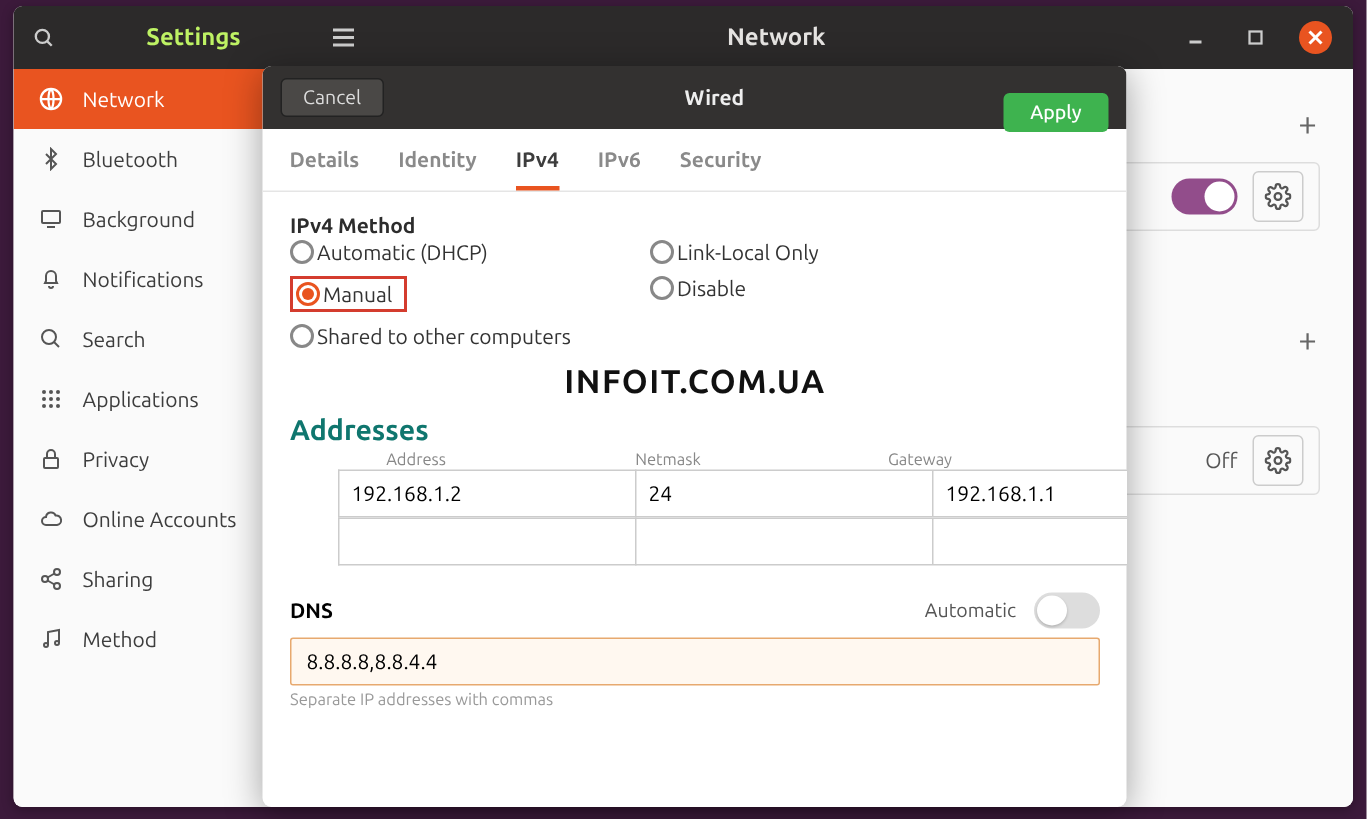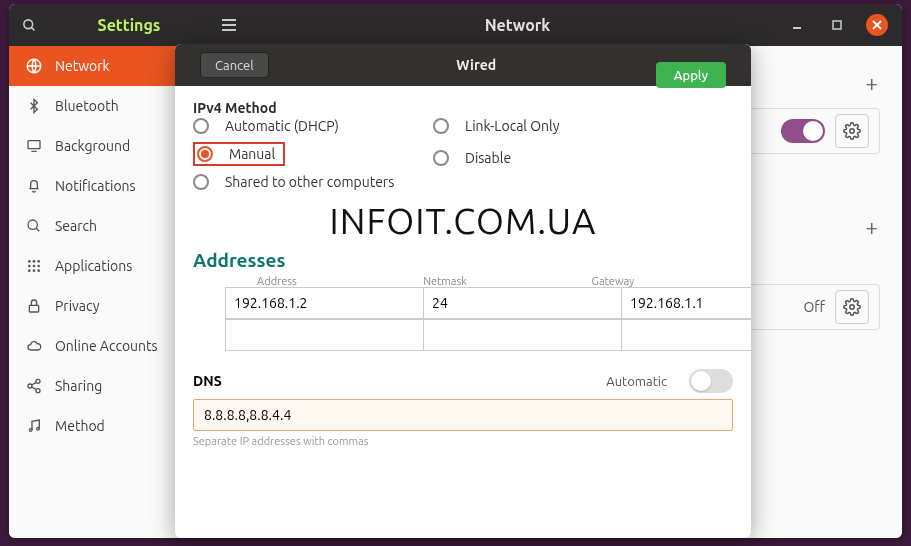--- a/index.html
+++ b/index.html
@@ -26,49 +26,49 @@
   .content { flex:1; position:relative; background:#fafafa; padding:18px 22px; }
   .net-row { border:1px solid #ddd; border-radius:4px; height:46px; display:flex; align-items:center; justify-content:flex-end; padding:0 10px; gap:10px; margin-bottom:60px; position:relative;}
   .toggle { width:44px; height:24px; border-radius:12px; background:#924d8b; position:relative; }
   .toggle::after { content:""; position:absolute; right:2px; top:2px; width:20px; height:20px; background:#fff; border-radius:50%; }
   .gear { width:34px; height:34px; border:1px solid #ccc; border-radius:4px; display:flex; align-items:center; justify-content:center; color:#555; }
   .off-row { border:1px solid #ddd; border-radius:4px; height:46px; display:flex; align-items:center; justify-content:flex-end; padding:0 10px; gap:10px; margin-top:110px; position:relative;}
   .off-label { color:#555; font-size:14px; }
   
   
   .dialog { position:absolute; left:175px; top:44px; width:576px; height:494px; background:#fff; border-radius:6px; box-shadow:0 4px 24px rgba(0,0,0,0.35); overflow:hidden; display:flex; flex-direction:column;}
-  .dlg-header { height:42px; background:#333130; display:flex; align-items:center; padding:0 25px;justify-content:space-between; }
+  .dlg-header { height:42px; background:#333130; display:flex; align-items:center; padding:0 12px;justify-content:space-between; }
   .dlg-header .cancel { background:#4a4846; color:#ddd; border:1px solid #222; border-radius:4px; padding:5px 14px; font-size:13px;}
   .dlg-header .dlg-title { flex:1; text-align:center; color:#eee; font-weight:600; font-size:14px;margin-left:28px;}
   .dlg-header .apply { background:#3eb34f; color:#fff; border:none; border-radius:4px; padding:6px 18px; font-size:13px; font-weight:500;margin-top:20px;}
   
   .tabs { display:flex; gap:26px; padding:12px 18px 0 18px; border-bottom:1px solid #e5e5e5; }
   .tab { color:#8a8a8a; font-weight:600; font-size:14px; padding-bottom:10px; }
   .tab.active { color:#3d3d3d; border-bottom:3px solid #e95420; }
   
   .dlg-body { padding:14px 18px; flex:1; overflow:auto; }
   .method-label { font-weight:700; font-size:14px; color:#2c2c2c; display:inline-block; margin-right:16px; vertical-align:top;}
   .method-grid { display:inline-grid; grid-template-columns: 240px 200px; row-gap:8px; vertical-align:top;}
-  .radio-opt { display:flex; align-items:flex-end; gap:16px; font-size:14px; color:#333; }
+  .radio-opt { display:flex; align-items:flex-start; gap:2px; font-size:14px; color:#333; }
   .radio-opt .ring { width:16px; height:16px; border:2px solid #888; border-radius:50%; display:flex; align-items:center; justify-content:center;}
   .radio-opt.sel .ring { border-color:#e95420;}
   .radio-opt.sel .ring::after { content:""; width:8px; height:8px; background:#e95420; border-radius:50%;}
   .manual-box { border:2px solid #d43c2e; padding:2px 8px 2px 2px; display:inline-flex;}
   
-  .watermark { text-align:center; font-weight:400; font-size:36px; letter-spacing:1px; margin:10px 0 4px; color:#111;}
+  .watermark { text-align:center; font-weight:700; font-size:22px; letter-spacing:1px; margin:10px 0 4px; color:#111;}
   .section-label { font-weight:700; font-size:19px; color:#0f766e; margin-top:8px;}
   .addr-head { display:grid; grid-template-columns: 1fr 1fr 1fr 36px; font-size:11px; color:#888; text-align:center; margin-top:4px;}
   .addr-row { display:grid; grid-template-columns: 1fr 1fr 1fr 36px; padding-left: 32px; }
   .addr-row input { border:1px solid #ccc; padding:6px 8px; font-size:14px; height:32px; outline:none; }
   .addr-row input:first-child { border-right:none;}
   .addr-row input:nth-child(2){ border-right:none;}
   
   .dns-row { display:flex; align-items:center; justify-content:space-between; margin-top:18px;}
   .dns-label { font-weight:700; font-size:14px;}
-  .auto-toggle { display:flex; align-items:center; gap:22px; font-size:13px; color:#555;}
+  .auto-toggle { display:flex; align-items:center; gap:12px; font-size:13px; color:#555;}
   .toggle-off { width:44px; height:24px; border-radius:12px; background:#ddd; position:relative;}
   .toggle-off::after { content:""; position:absolute; left:2px; top:2px; width:20px; height:20px; background:#fff; border-radius:50%; box-shadow:0 1px 2px rgba(0,0,0,0.2);}
   .dns-input { width:100%; border:1px solid #e7a96f; background:#fff8f0; padding:7px 10px; font-size:14px; margin-top:6px; border-radius:2px;}
   .hint { font-size:11px; color:#999; margin-top:4px;}
   
   svg { display:block; }
 </style>
 </head>
 <body>
 
@@ -238,20 +238,27 @@
       </div>
     </div>
   </div>
 </div>
 
 <div class="dialog">
   <div class="dlg-header">
     <button class="cancel">Cancel</button>
     <div class="dlg-title">Wired</div>
     <button class="apply">Apply</button>
+  </div>
+  <div class="tabs">
+    <div class="tab">Details</div>
+    <div class="tab">Identity</div>
+    <div class="tab active">IPv4</div>
+    <div class="tab">IPv6</div>
+    <div class="tab">Security</div>
   </div>
   <div class="dlg-body">
     <div>
       <span class="method-label">IPv4 Method</span>
       <div class="method-grid">
         <label class="radio-opt">
             <span class="ring"></span>
             <span>Automatic (DHCP)</span>
           </label>
         <label class="radio-opt">

